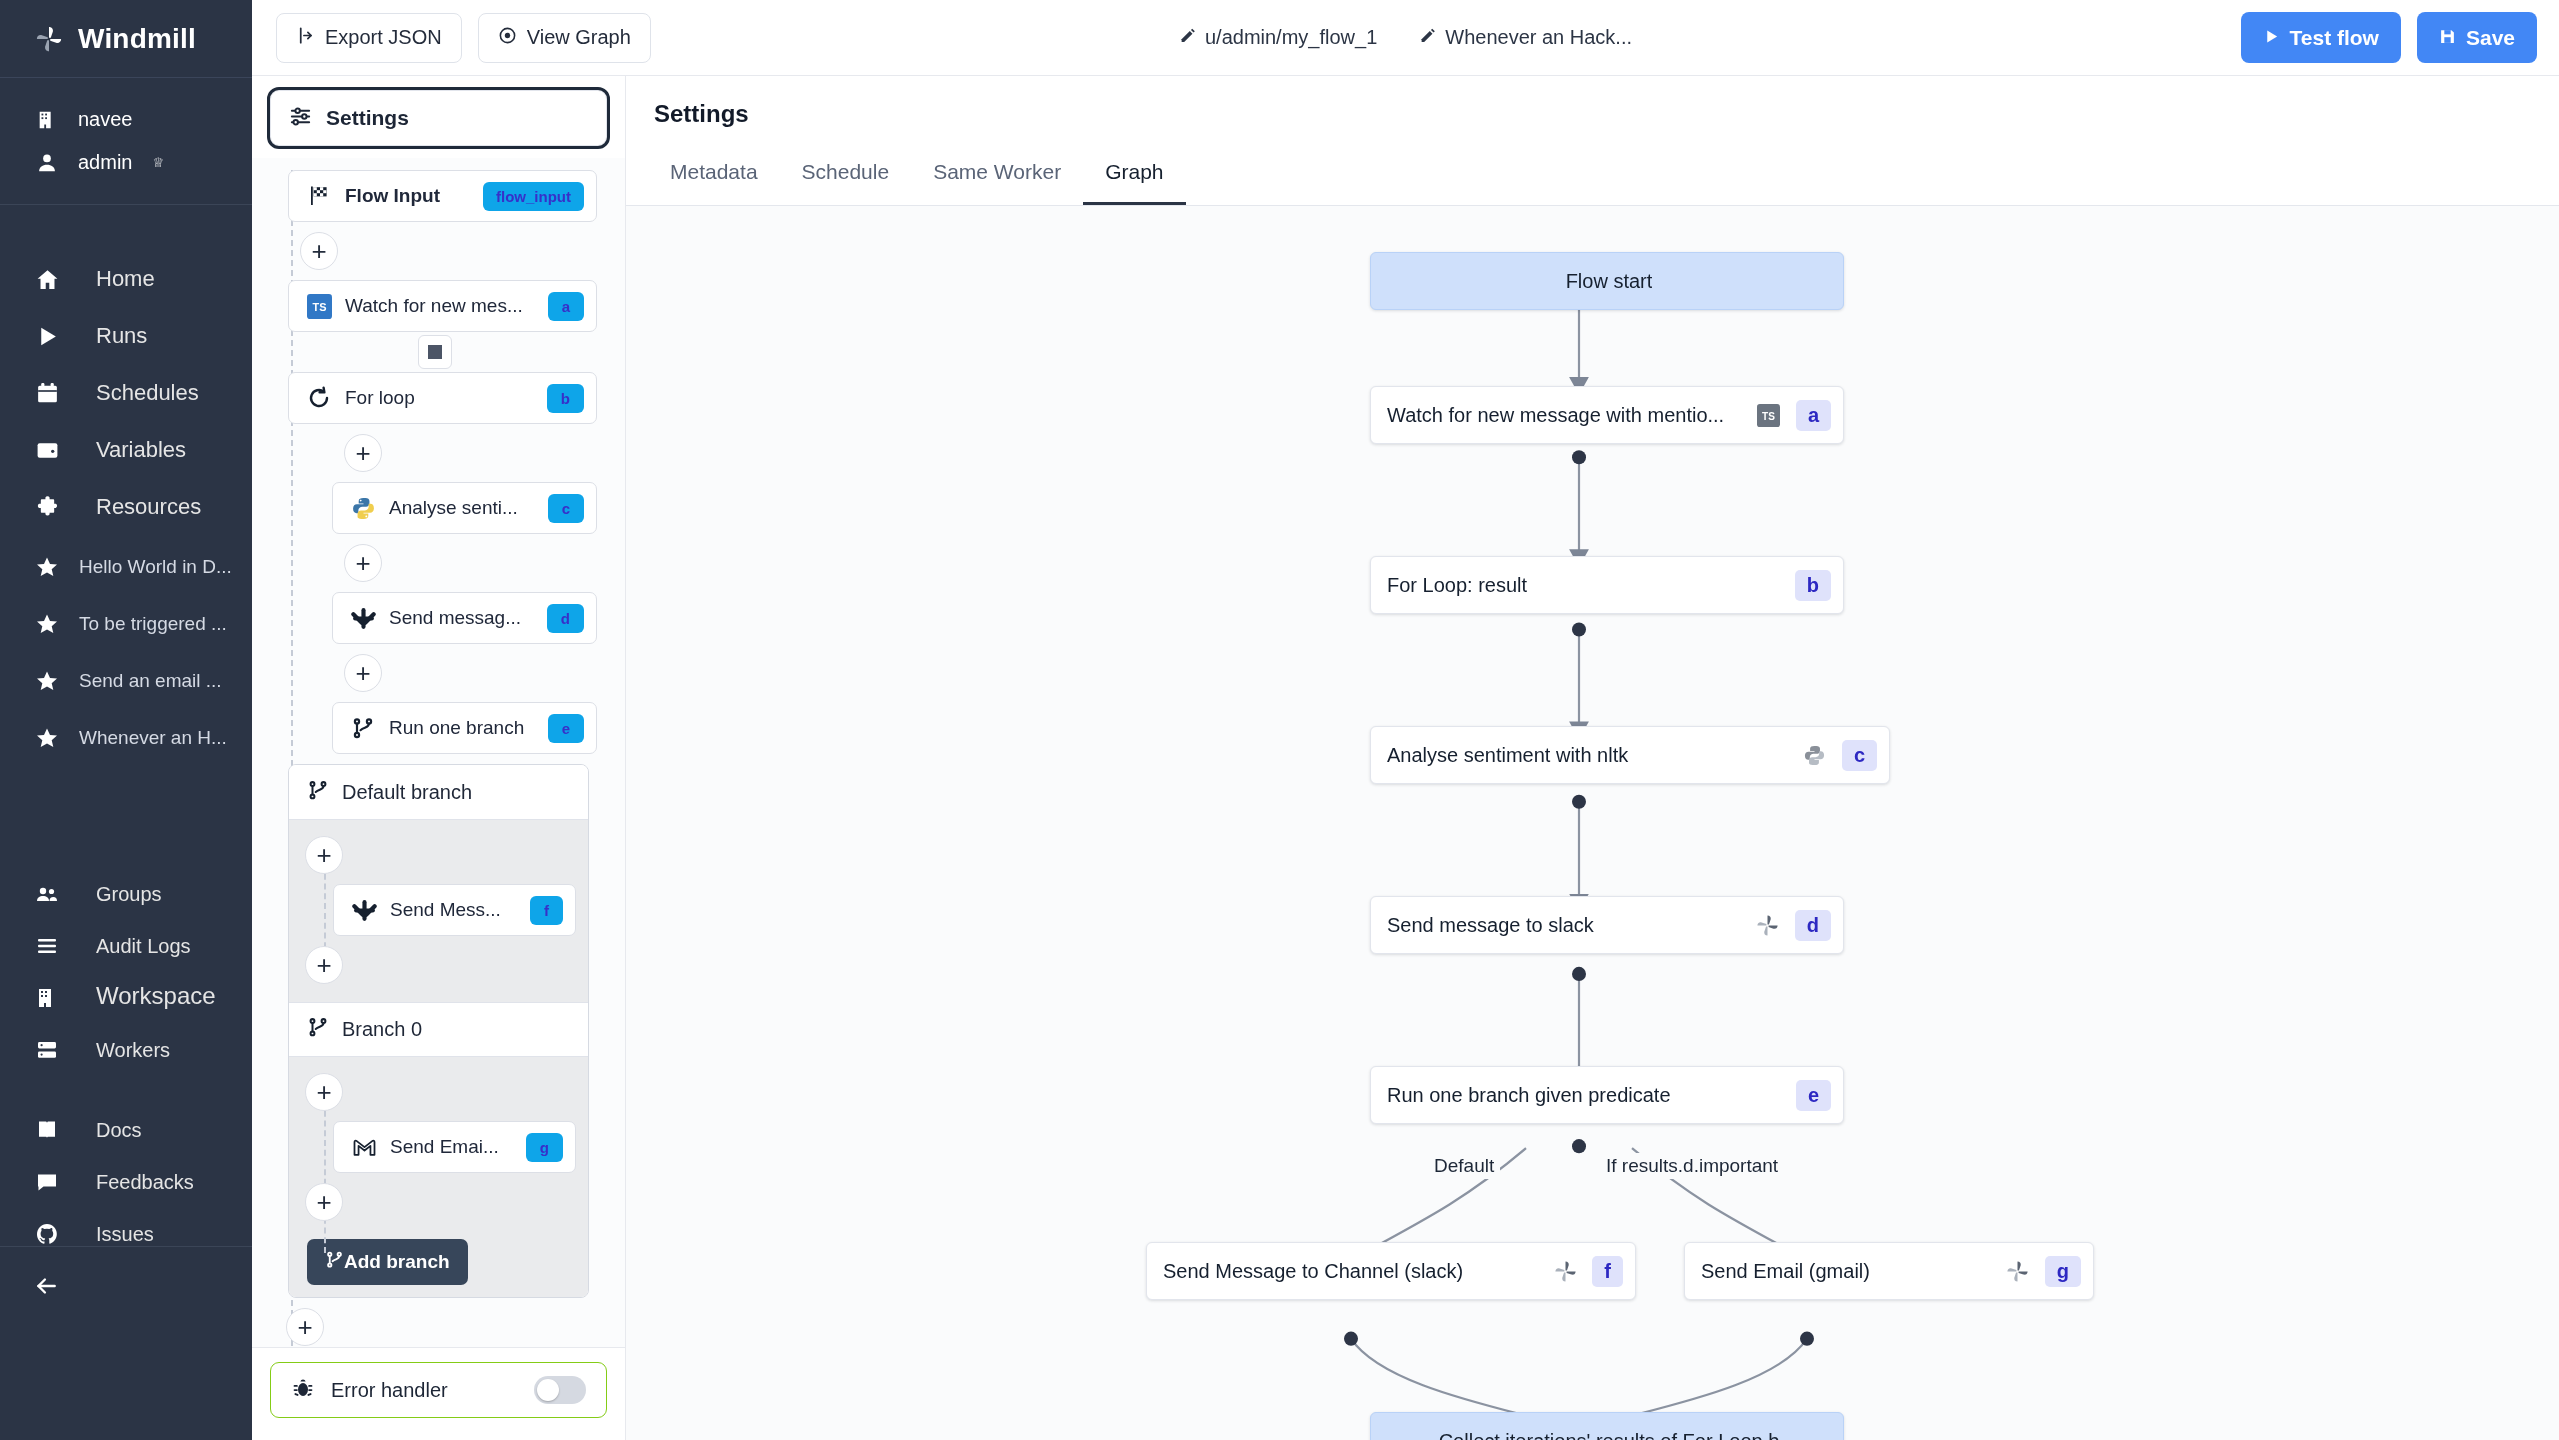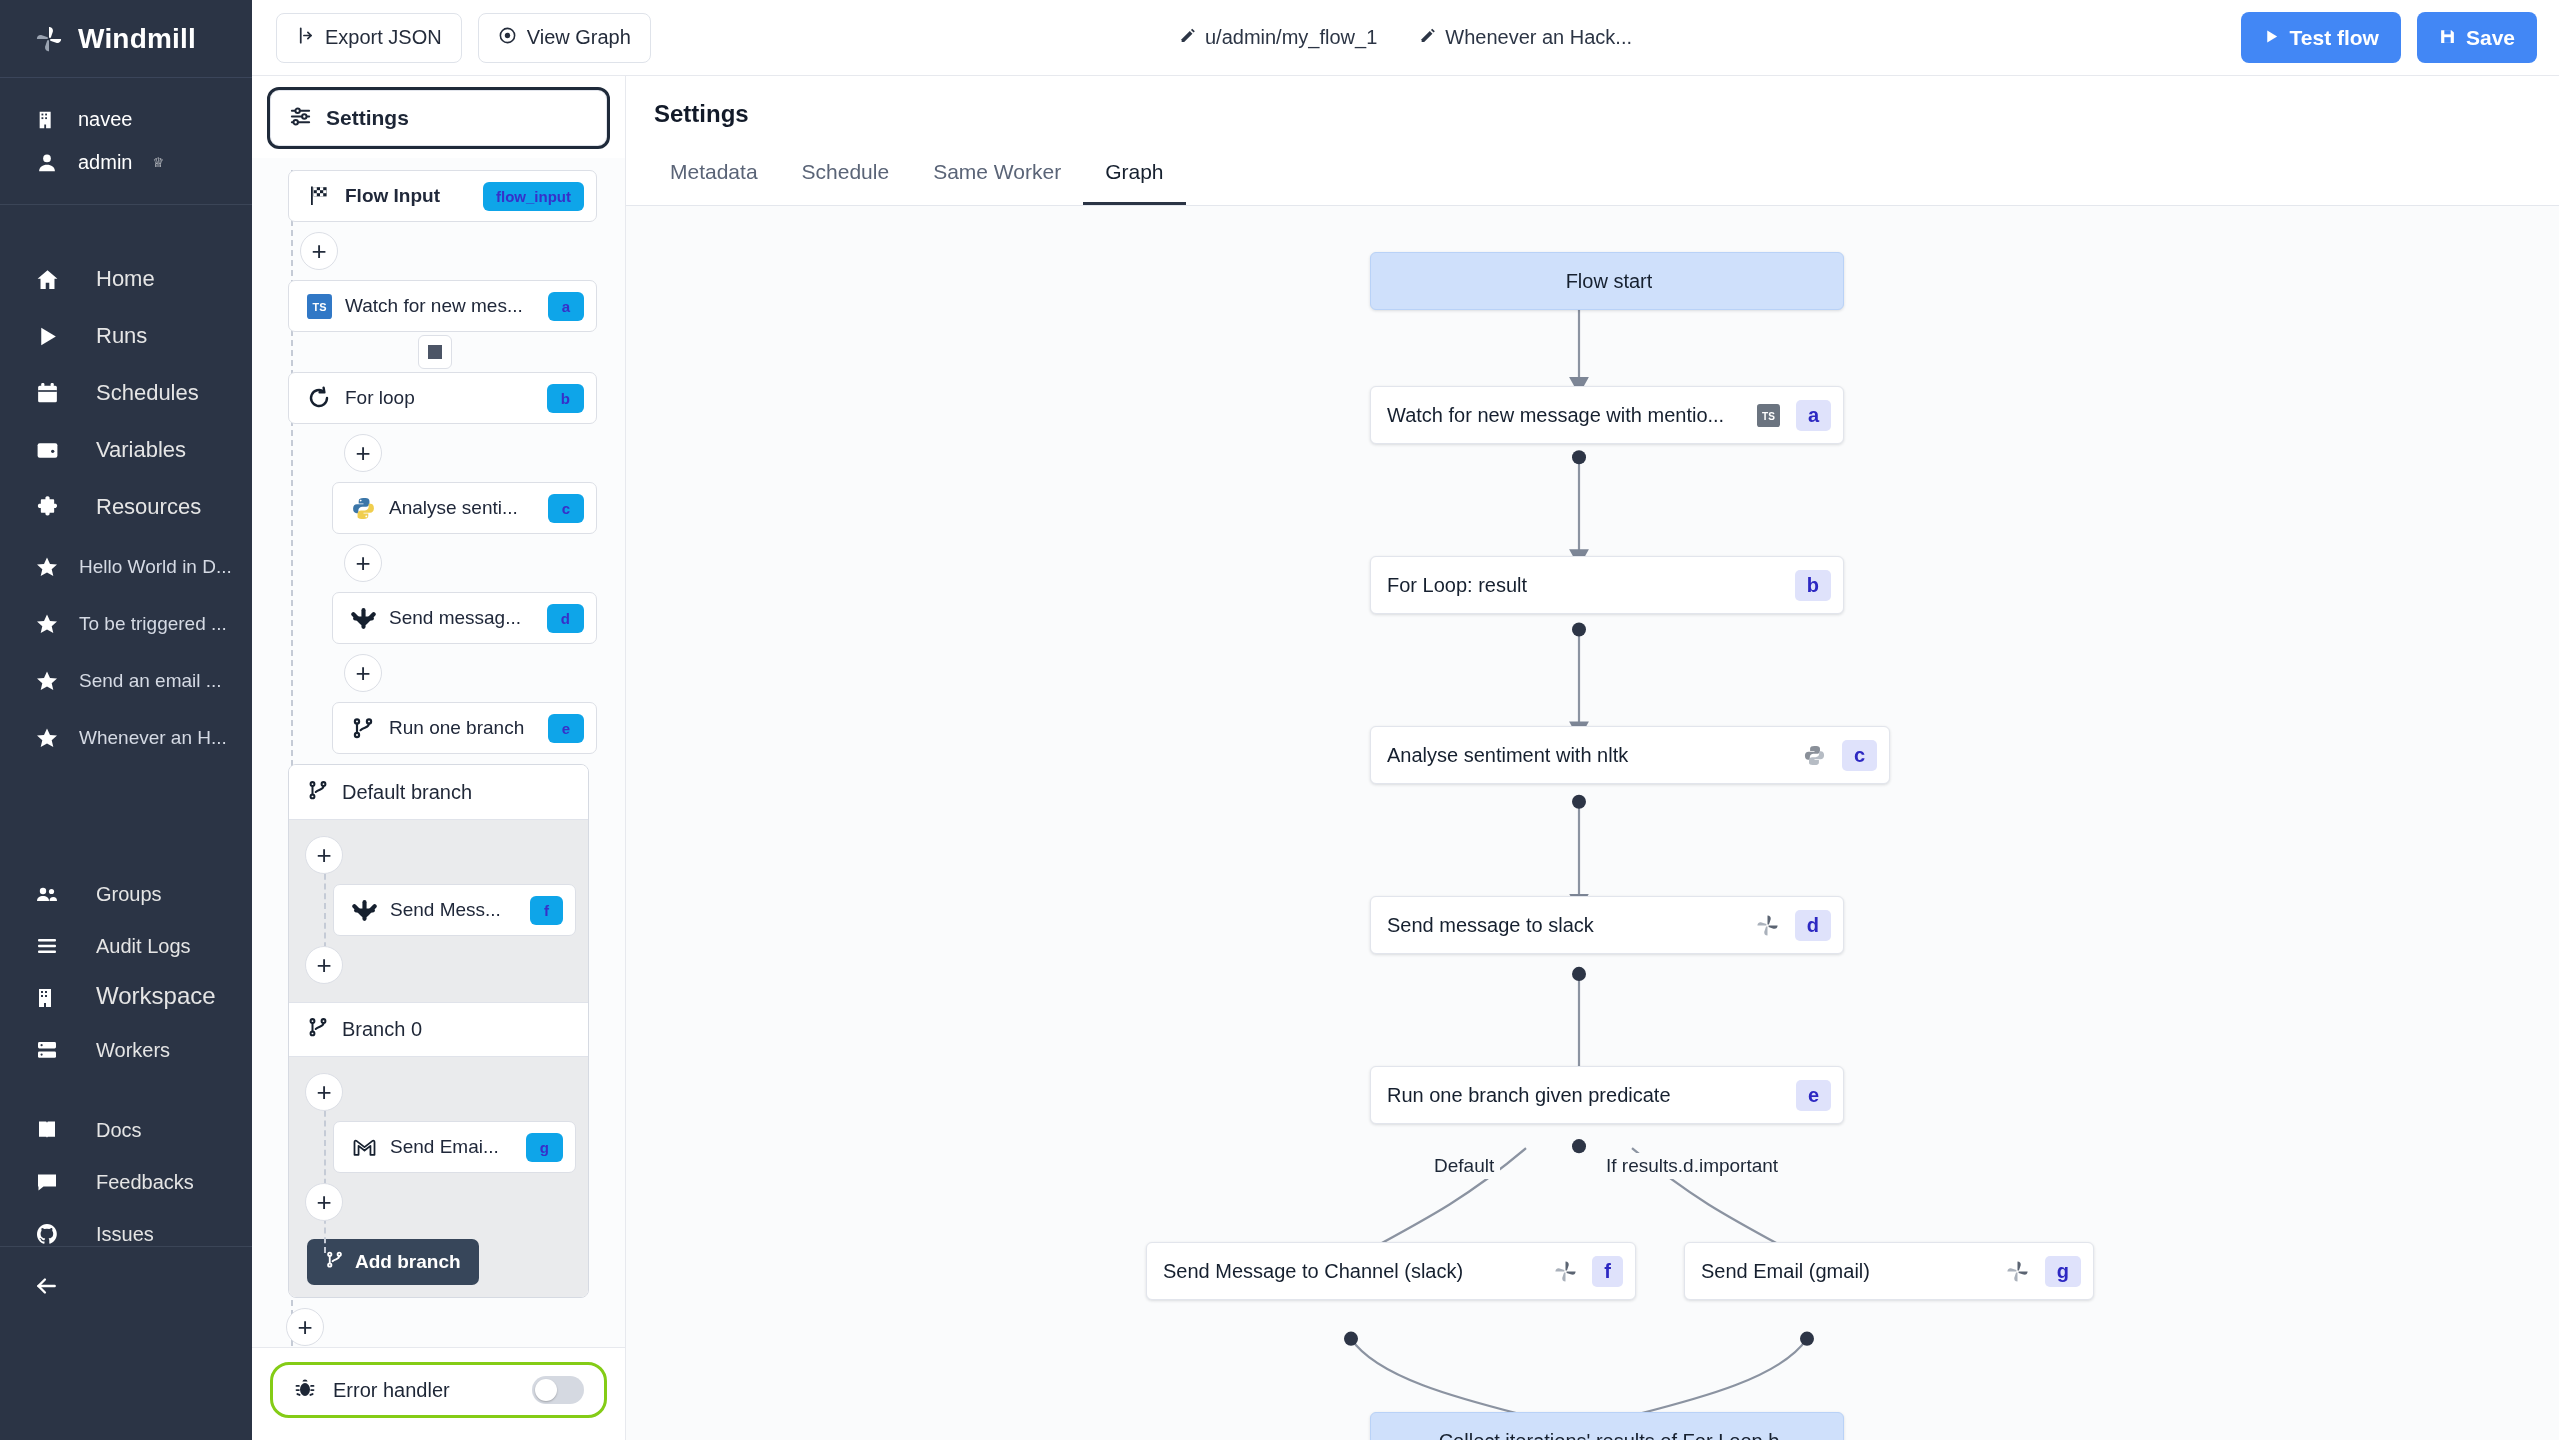--- a/index.html
+++ b/index.html
@@ -155,30 +155,30 @@
     background: #fff; overflow: hidden; position: relative; z-index: 2;
   }
   .branch-head {
     display: flex; align-items: center; gap: 13px;
     height: 55px; padding: 0 18px; background: #fff;
     border-bottom: 1px solid #e0e3ea; font-size: 20px; color: #1f2737; cursor: pointer;
   }
   .branch-body { background: #eaebed; padding: 6px 0 8px 0; position: relative; }
   .branch-body .dashline { left: 35px; top: 44px; bottom: 44px; }
   .addbranch {
-    display: inline-flex; align-items: center; gap: 11px;
+    display: inline-flex; align-items: center; 
     background: #37465a; color: #fff; border: none; border-radius: 7px;
     height: 46px; padding: 0 18px; margin: 8px 0 4px 18px;
     font-size: 19px; font-weight: 700; cursor: pointer;
   }
 
   .errbar { background:#fff; border-top: 1px solid #e7e9ee; padding: 14px 18px 22px 18px; }
   .errhandler {
     display: flex; align-items: center; gap: 16px;
-    border: 3px solid #84cc16; border-radius: 19px; height: 56px;
+    border: 1px solid #84cc16; border-radius: 9px; height: 56px;
     padding: 0 20px; background: #fff; font-size: 20px; color: #1d2636;
   }
   .toggle {
     margin-left: auto; width: 52px; height: 28px; border-radius: 14px;
     background: #d5d9e1; position: relative; cursor: pointer; flex: 0 0 52px;
   }
   .toggle i {
     position: absolute; top: 3px; left: 3px; width: 22px; height: 22px;
     background: #fff; border-radius: 50%; box-shadow: 0 1px 2px rgba(0,0,0,.25);
   }

